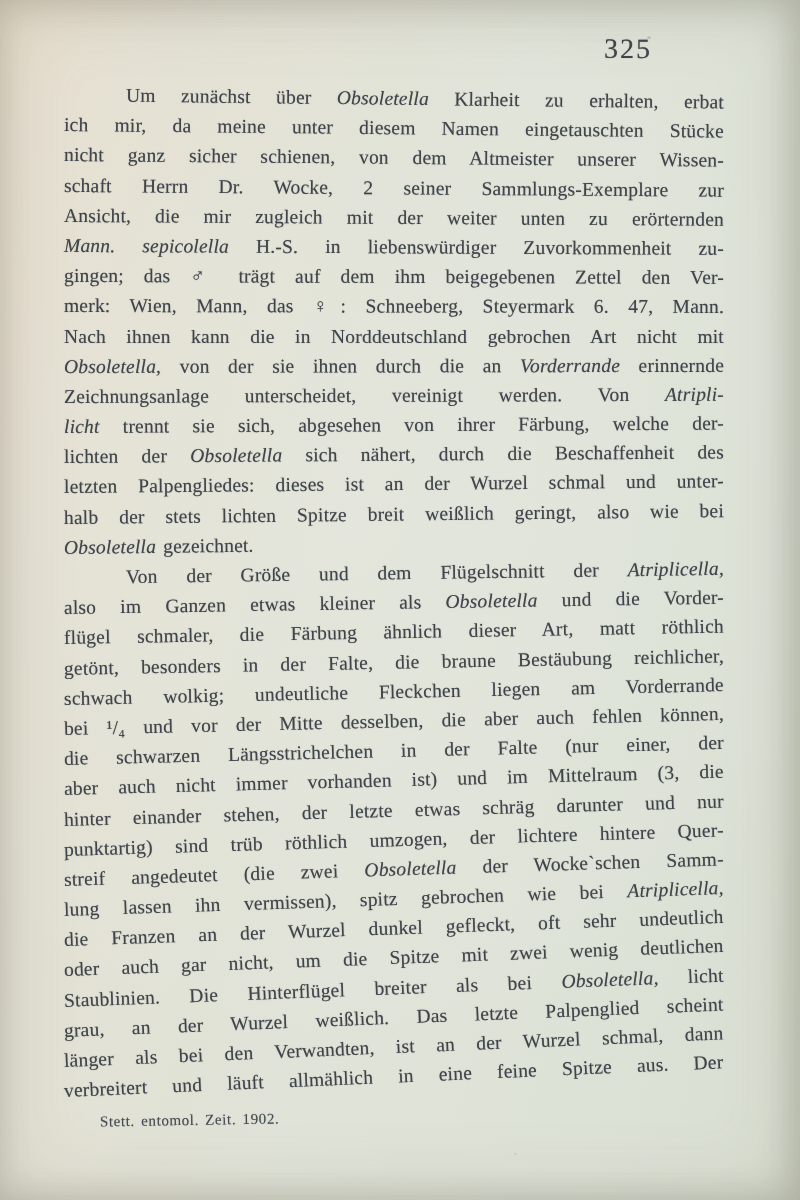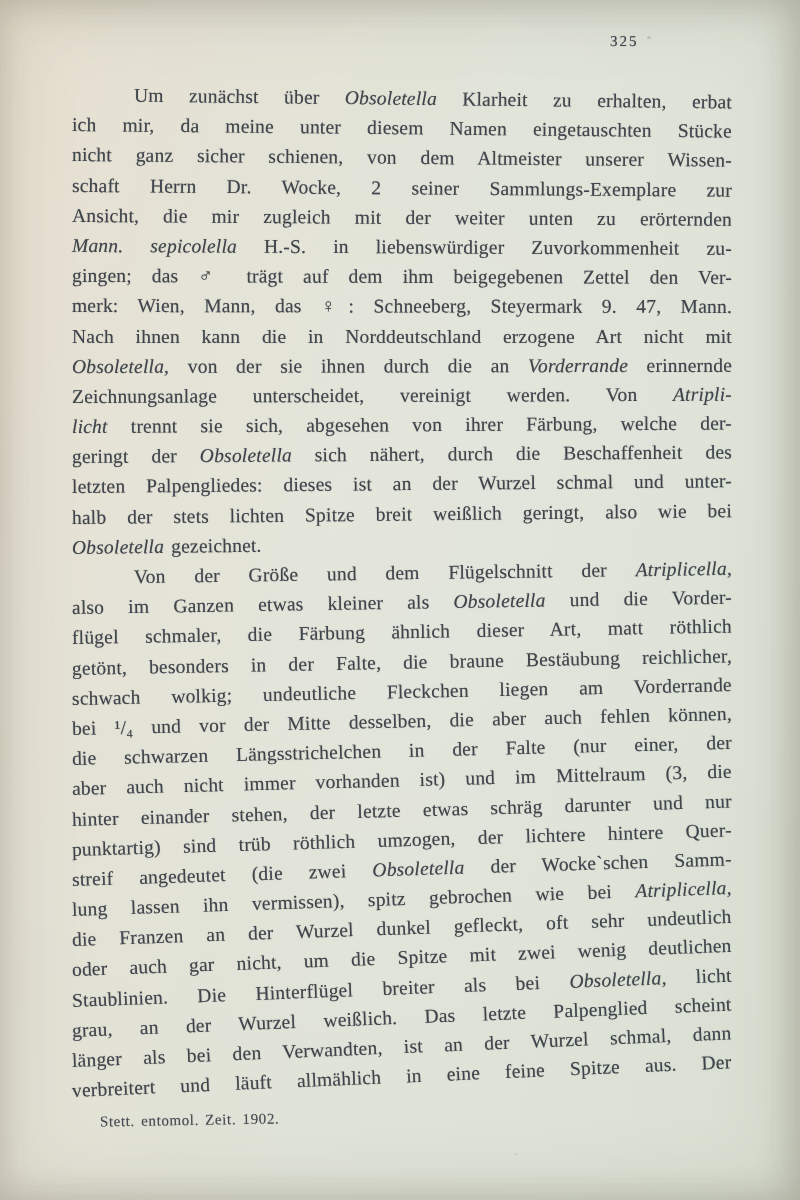--- a/index.html
+++ b/index.html
@@ -12,27 +12,27 @@
       linear-gradient(102deg, #e7dfcf 0%, #e3e1d4 22%, #e0e3d8 50%, #dde2d7 78%, #d8ded1 100%);
     box-shadow:
       inset 0 0 80px rgba(112,106,84,0.18),
       inset -14px 0 30px rgba(100,95,78,0.13),
       inset 0 12px 34px rgba(100,95,78,0.10),
       inset 0 -10px 28px rgba(100,95,78,0.08);
     font-family:"Liberation Serif","DejaVu Serif",serif;
     color:#3f454b;
   }
   #page-number{
-    position:absolute; top:33px; right:162px;
-    font-size:15px; letter-spacing:2px;
+    position:absolute; top:33px; right:148px;
+    font-size:28px; letter-spacing:2px;
     transform:rotate(0.4deg);
     text-shadow:0 0 1px rgba(63,69,75,0.55);
   }
   #text-block{
-    position:absolute; left:72px; top:80px; width:660px;
+    position:absolute; left:64px; top:80px; width:660px;
   }
   .line{
     font-size:19.5px;
     line-height:30.2px;
     height:30.2px;
     white-space:nowrap;
     text-align:justify;
     text-align-last:justify;
     letter-spacing:0.2px;
     word-spacing:1.5px;
@@ -67,26 +67,26 @@
   <div id="page-number">325</div>
 
   <div id="text-block">
       <div class="line indent" style="transform: rotate(0.65deg);"><span>Um zunächst über </span><span class="it">Obsoletella</span><span> Klarheit zu erhalten, erbat</span></div>
       <div class="line" style="transform: rotate(0.57deg);"><span>ich mir, da meine unter diesem Namen eingetauschten Stücke</span></div>
       <div class="line" style="transform: rotate(0.49deg);"><span>nicht ganz sicher schienen, von dem Altmeister unserer Wissen-</span></div>
       <div class="line" style="transform: rotate(0.41deg);"><span>schaft Herrn Dr. Wocke, 2 seiner Sammlungs-Exemplare zur</span></div>
       <div class="line" style="transform: rotate(0.33deg);"><span>Ansicht, die mir zugleich mit der weiter unten zu erörternden</span></div>
       <div class="line" style="transform: rotate(0.24deg);"><span class="it">Mann. sepicolella</span><span> H.-S. in liebenswürdiger Zuvorkommenheit zu-</span></div>
       <div class="line" style="transform: rotate(0.16deg);"><span>gingen; das ♂ trägt auf dem ihm beigegebenen Zettel den Ver-</span></div>
-      <div class="line" style="transform: rotate(0.08deg);"><span>merk: Wien, Mann, das ♀: Schneeberg, Steyermark 9. 47, Mann.</span></div>
-      <div class="line" style="transform: rotate(0deg);"><span>Nach ihnen kann die in Norddeutschland erzogene Art nicht mit</span></div>
+      <div class="line" style="transform: rotate(0.08deg);"><span>merk: Wien, Mann, das ♀: Schneeberg, Steyermark 6. 47, Mann.</span></div>
+      <div class="line" style="transform: rotate(0deg);"><span>Nach ihnen kann die in Norddeutschland gebrochen Art nicht mit</span></div>
       <div class="line" style="transform: rotate(-0.1deg);"><span class="it">Obsoletella,</span><span> von der sie ihnen durch die an </span><span class="it">Vorderrande</span><span> erinnernde</span></div>
       <div class="line" style="transform: rotate(-0.2deg);"><span>Zeichnungsanlage unterscheidet, vereinigt werden.  Von </span><span class="it">Atripli-</span></div>
       <div class="line" style="transform: rotate(-0.3deg);"><span class="it">licht</span><span> trennt sie sich, abgesehen von ihrer Färbung, welche der-</span></div>
-      <div class="line" style="transform: rotate(-0.4deg);"><span>geringt der </span><span class="it">Obsoletella</span><span> sich nähert, durch die Beschaffenheit des</span></div>
+      <div class="line" style="transform: rotate(-0.4deg);"><span>lichten der </span><span class="it">Obsoletella</span><span> sich nähert, durch die Beschaffenheit des</span></div>
       <div class="line" style="transform: rotate(-0.5deg);"><span>letzten Palpengliedes: dieses ist an der Wurzel schmal und unter-</span></div>
       <div class="line" style="transform: rotate(-0.6deg);"><span>halb der stets lichten Spitze breit weißlich geringt, also wie bei</span></div>
       <div class="line nojust" style="transform: rotate(-0.7deg);"><span class="it">Obsoletella</span><span> gezeichnet.</span></div>
       <div class="line indent" style="transform: rotate(-0.8deg);"><span>Von der Größe und dem Flügelschnitt der </span><span class="it">Atriplicella,</span></div>
       <div class="line" style="transform: rotate(-0.9deg);"><span>also im Ganzen etwas kleiner als </span><span class="it">Obsoletella</span><span> und die Vorder-</span></div>
       <div class="line" style="transform: rotate(-1deg);"><span>flügel schmaler, die Färbung ähnlich dieser Art, matt röthlich</span></div>
       <div class="line" style="transform: rotate(-1.1deg);"><span>getönt, besonders in der Falte, die braune Bestäubung reichlicher,</span></div>
       <div class="line" style="transform: rotate(-1.2deg);"><span>schwach wolkig; undeutliche Fleckchen liegen am Vorderrande</span></div>
       <div class="line" style="transform: rotate(-1.3deg);"><span>bei ¹/₄ und vor der Mitte desselben, die aber auch fehlen können,</span></div>
       <div class="line" style="transform: rotate(-1.4deg);"><span>die schwarzen Längsstrichelchen in der Falte (nur einer, der</span></div>

